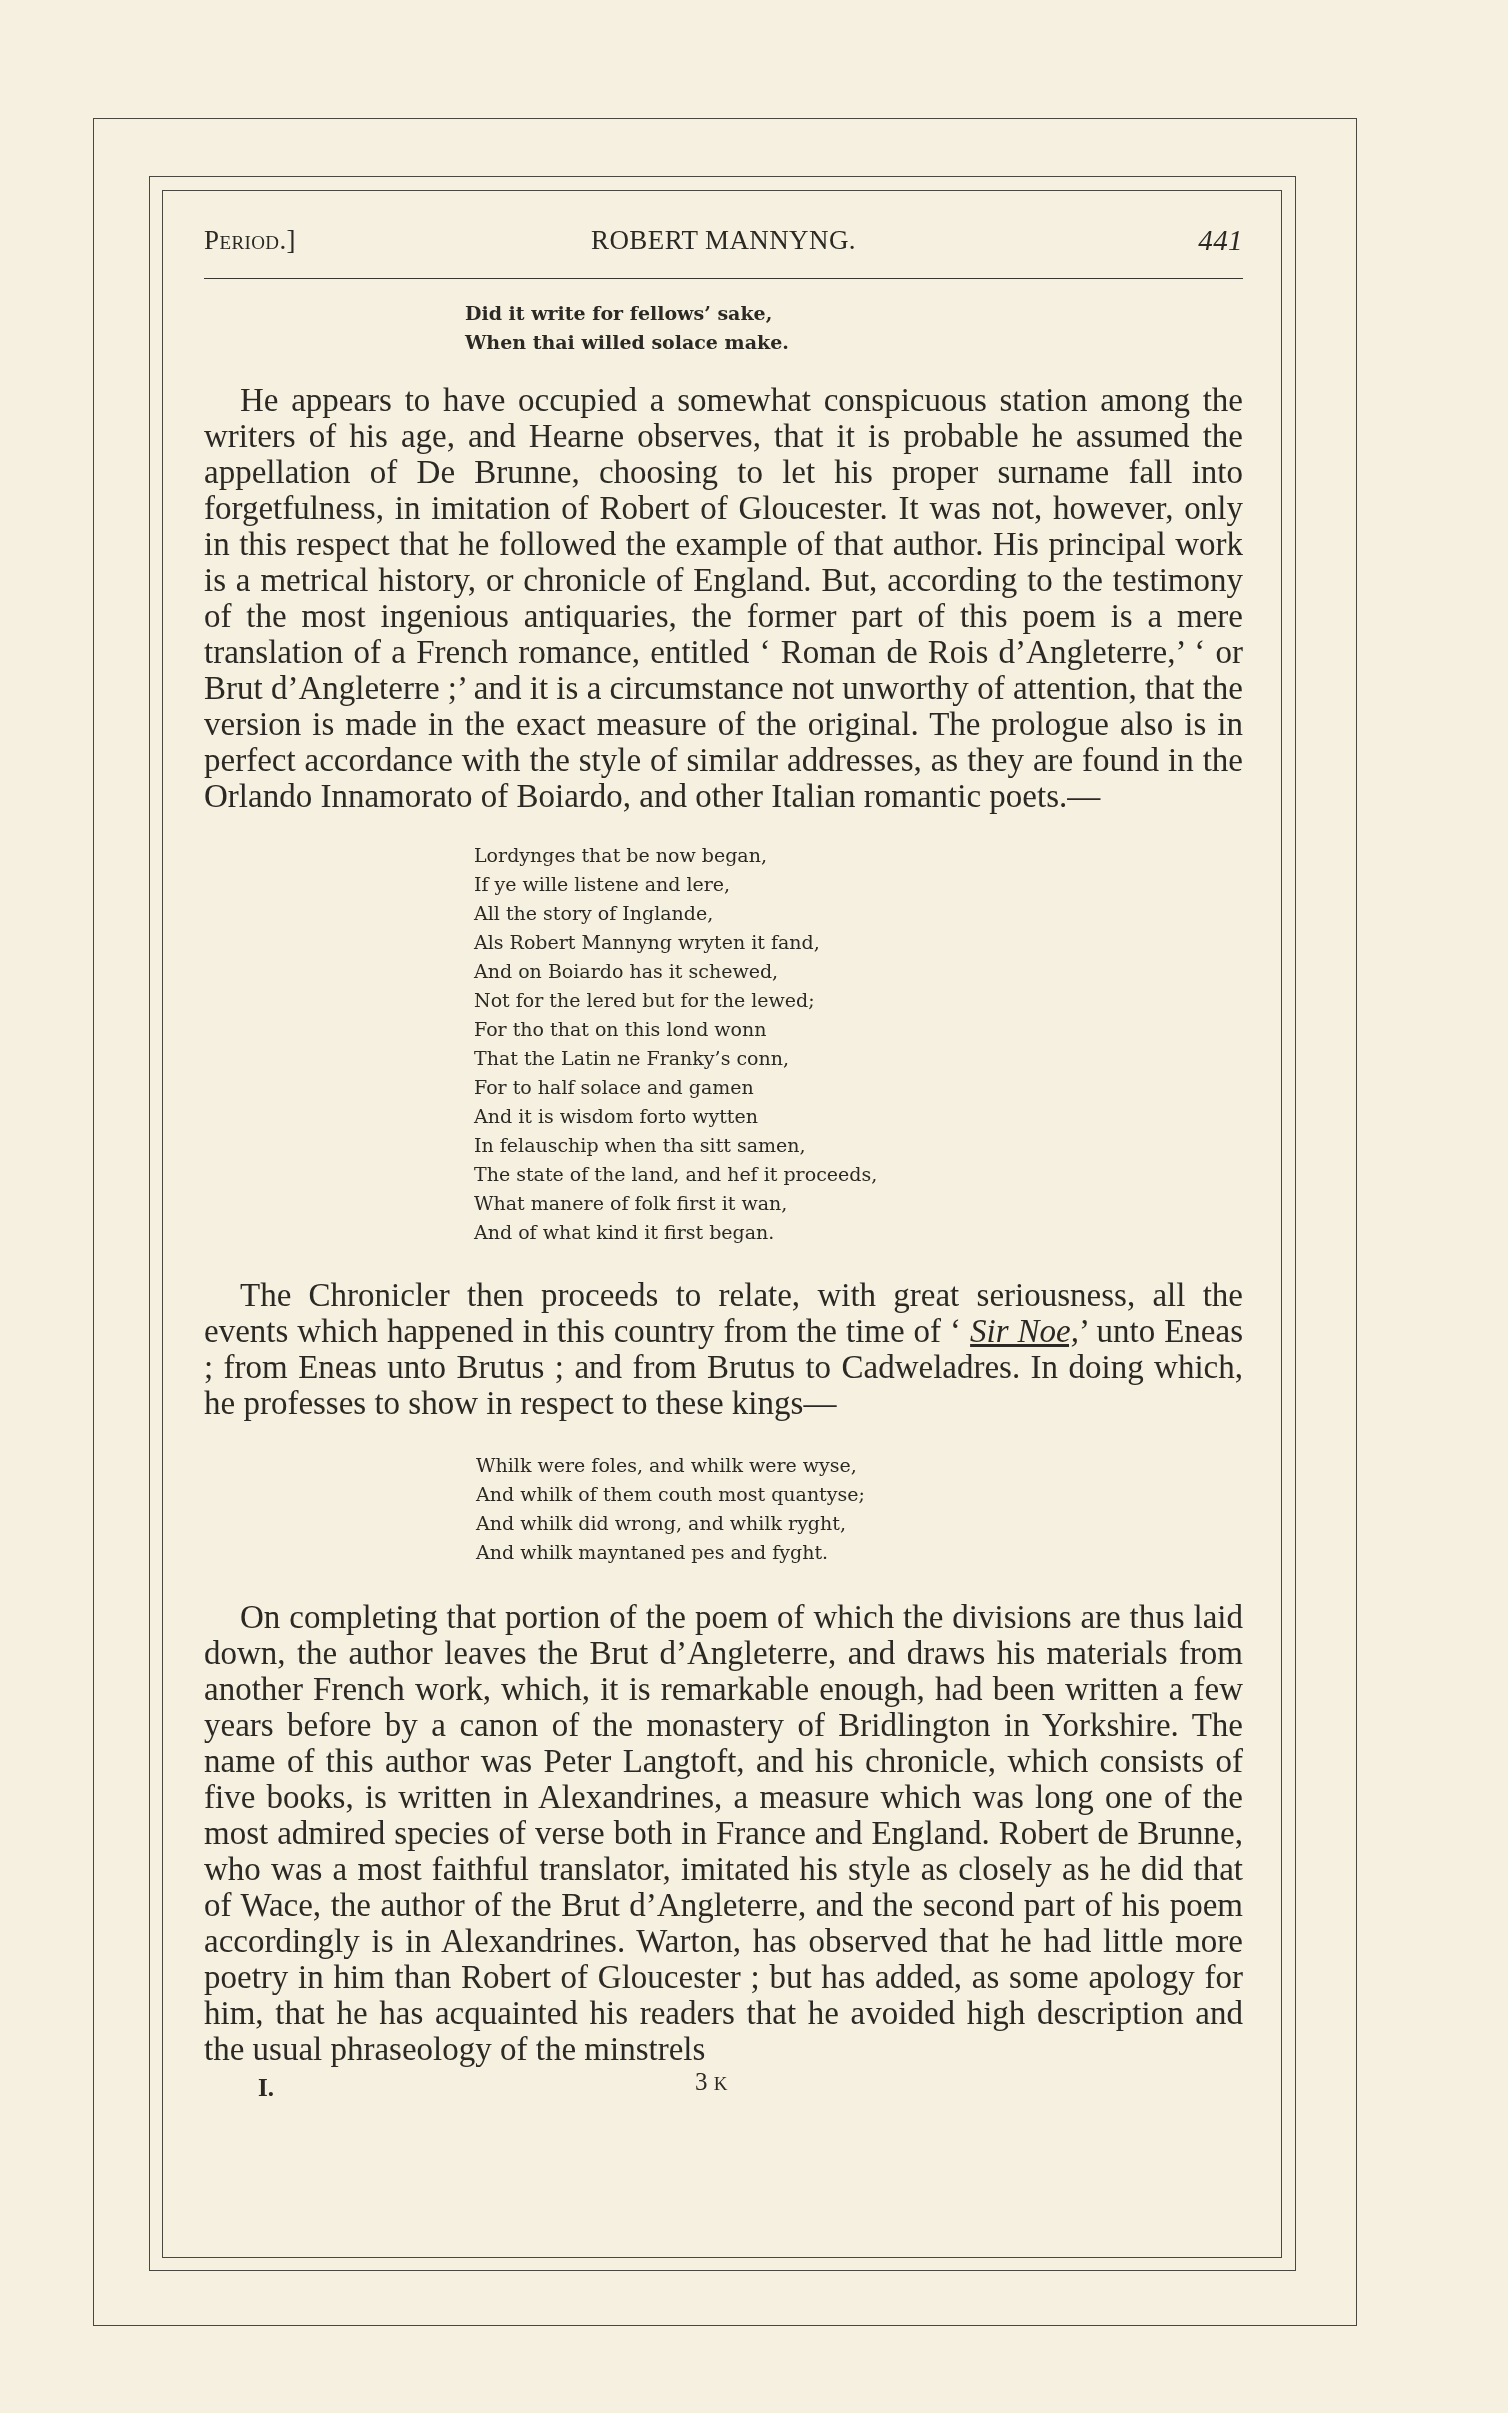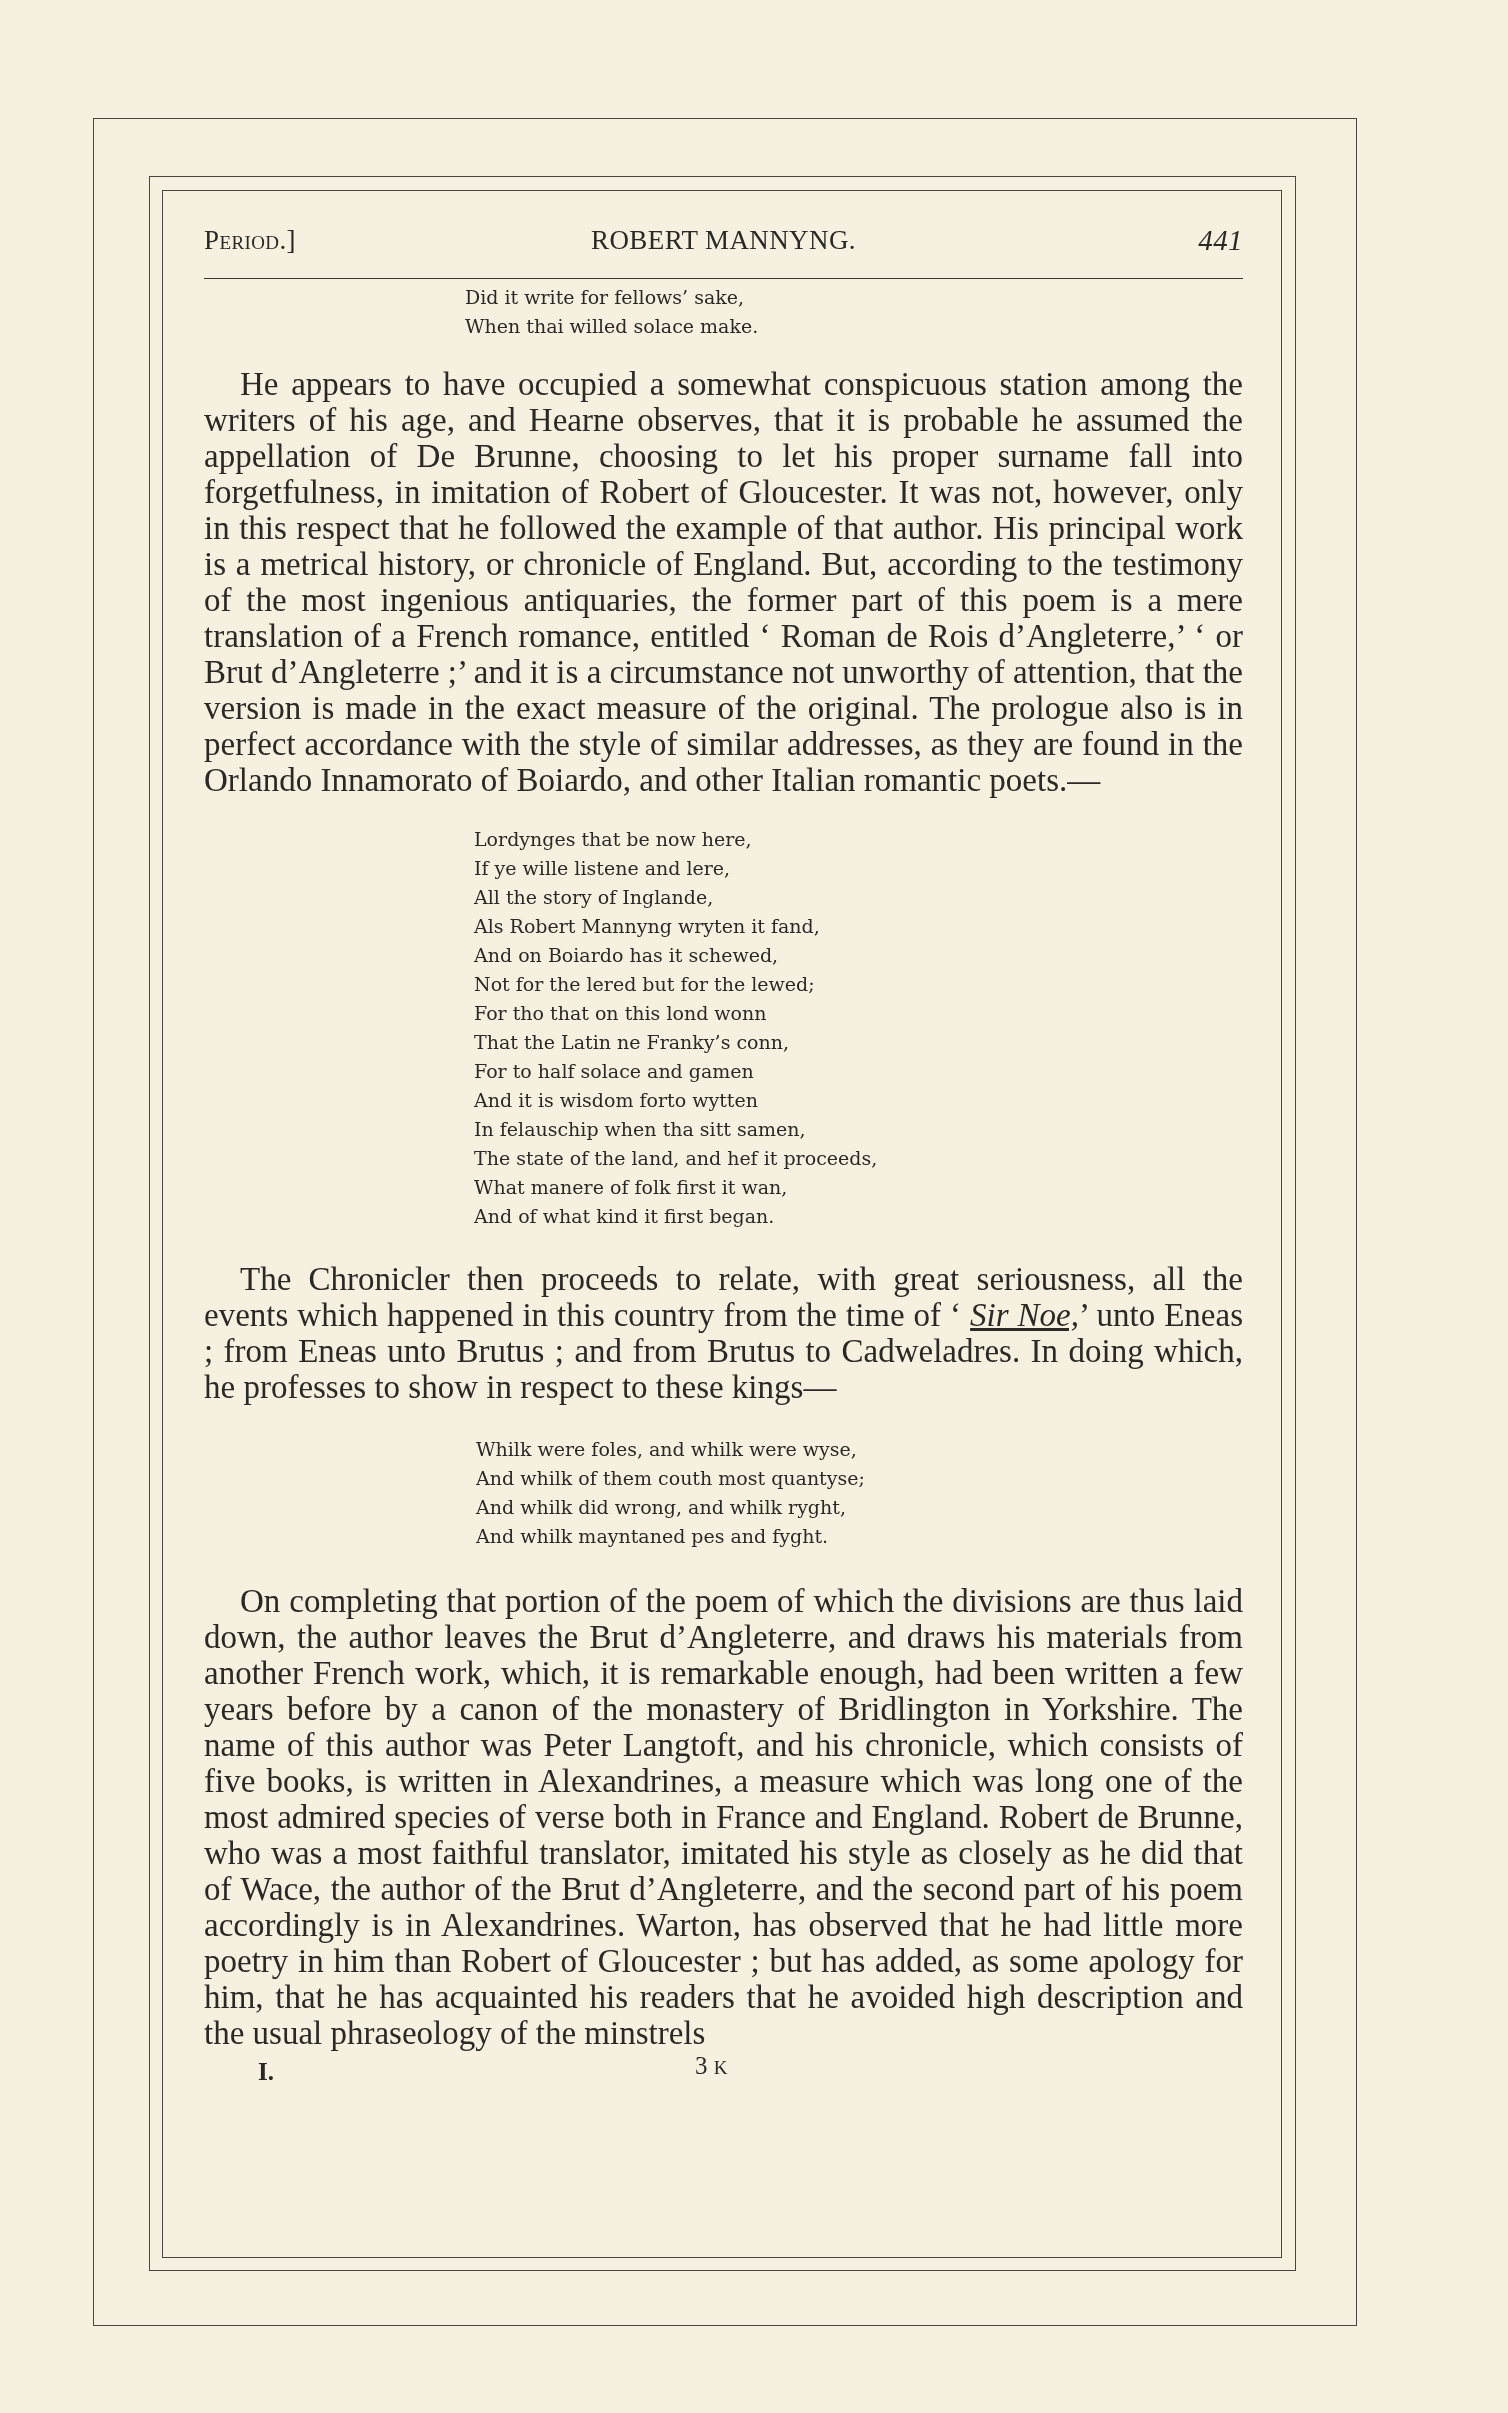--- a/index.html
+++ b/index.html
@@ -44,21 +44,21 @@
       margin-top: 12.5px;
       border-top: 1.8px solid #3a3731;
       height: 0;
     }
     .verse {
       font-family: "DejaVu Serif", "Liberation Serif", serif;
       font-size: 19px;
       line-height: 29px;
     }
     .verse .line { white-space: nowrap; }
-    #verse-0 { margin-top: 4px; margin-left: 261px; }
+    #verse-0 { margin-top: 20px; margin-left: 261px; font-weight: bold; }
     #verse-1 { margin-top: 27px; margin-left: 270px; }
     #verse-2 { margin-top: 30px; margin-left: 272px; }
     .prose {
       font-size: 33px;
       line-height: 36px;
       text-align: justify;
       text-indent: 36px;
       margin: 0;
       hyphens: manual;
     }
@@ -93,21 +93,21 @@
   <div class="head-rule"></div>
 
   <div class="verse" id="verse-0">
     <div class="line">Did it write for fellows’ sake,</div>
     <div class="line">When thai willed solace make.</div>
   </div>
 
   <p class="prose" id="para-0">He appears to have occupied a somewhat conspicuous station among the writers of his age, and Hearne observes, that it is probable he as­sumed the appellation of De Brunne, choosing to let his proper sur­name fall into forgetfulness, in imitation of Robert of Gloucester. It was not, however, only in this respect that he followed the example of that author. His principal work is a metrical history, or chronicle of England. But, according to the testimony of the most ingenious antiquaries, the former part of this poem is a mere translation of a French romance, entitled ‘ Roman de Rois d’Angleterre,’ ‘ or Brut d’Angleterre ;’ and it is a circumstance not unworthy of attention, that the version is made in the exact measure of the original. The prologue also is in perfect accordance with the style of similar addresses, as they are found in the Orlando Innamorato of Boiardo, and other Italian romantic poets.—</p>
 
   <div class="verse" id="verse-1">
-    <div class="line">Lordynges that be now here,</div>
+    <div class="line">Lordynges that be now began,</div>
     <div class="line">If ye wille listene and lere,</div>
     <div class="line">All the story of Inglande,</div>
     <div class="line">Als Robert Mannyng wryten it fand,</div>
     <div class="line">And on Boiardo has it schewed,</div>
     <div class="line">Not for the lered but for the lewed;</div>
     <div class="line">For tho that on this lond wonn</div>
     <div class="line">That the Latin ne Franky’s conn,</div>
     <div class="line">For to half solace and gamen</div>
     <div class="line">And it is wisdom forto wytten</div>
     <div class="line">In felauschip when tha sitt samen,</div>

